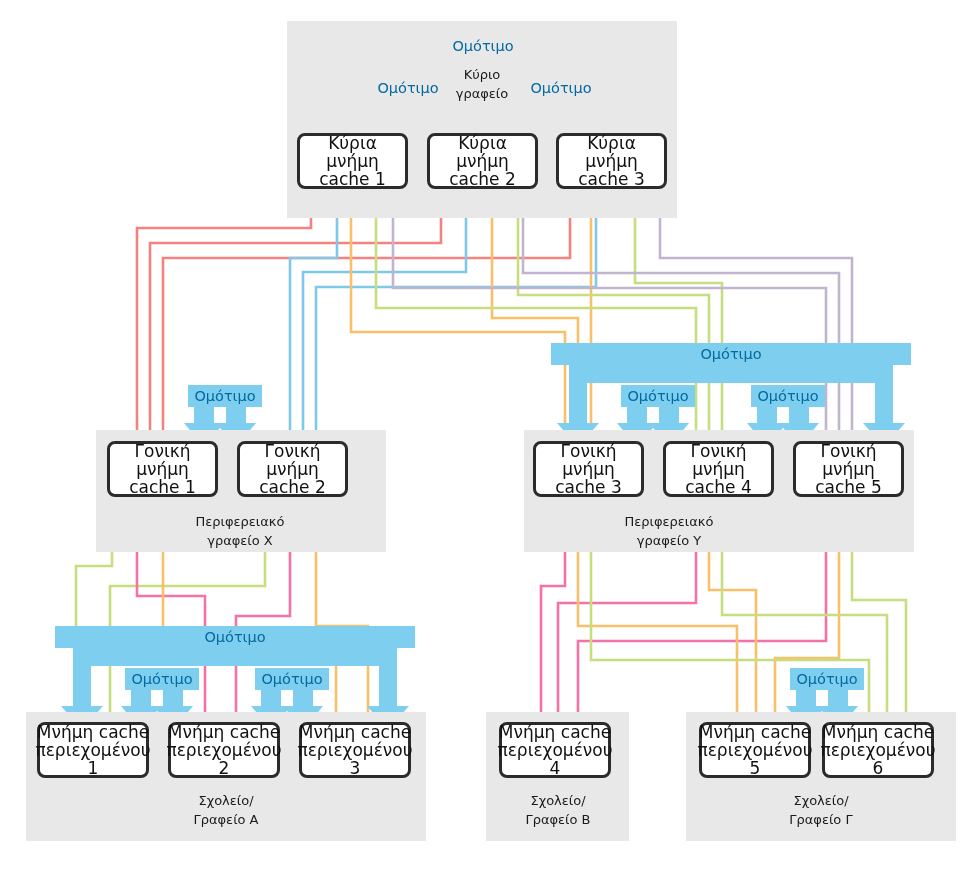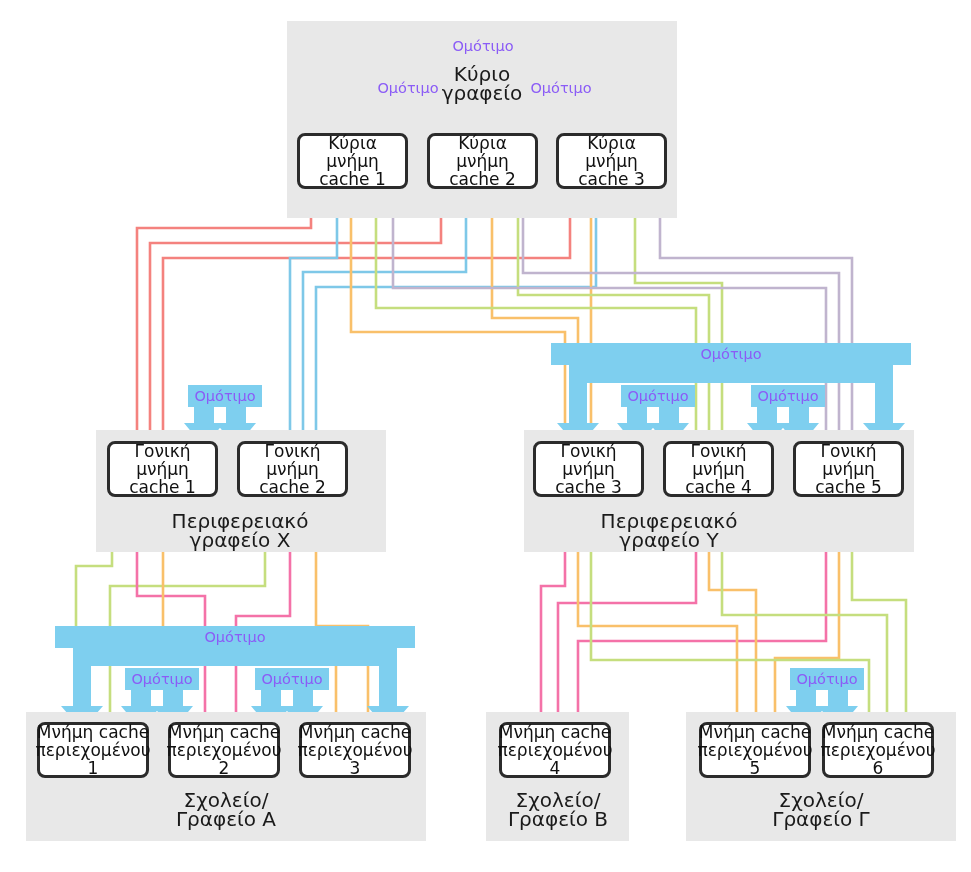--- a/index.html
+++ b/index.html
@@ -1,24 +1,24 @@
 <!DOCTYPE html>
 <html><head>
 <meta charset="utf-8">
 <style>
   html,body{margin:0;padding:0;background:#ffffff;}
   body{font-family:"DejaVu Sans","Liberation Sans",sans-serif;}
   #stage{position:relative;width:971px;height:872px;overflow:hidden;background:#fff;}
   #wires{position:absolute;left:0;top:0;width:971px;height:872px;}
   .panel{position:absolute;background:#e8e8e8;}
-  .panel-label{position:absolute;text-align:center;color:#1a1a1a;font-size:20px;line-height:19px;white-space:pre-line;}
+  .panel-label{position:absolute;text-align:center;color:#1a1a1a;font-size:13px;line-height:19px;white-space:pre-line;}
   .cache{position:absolute;background:#ffffff;border:3px solid #2b2b2b;border-radius:8px;
          display:flex;align-items:center;justify-content:center;text-align:center;
          color:#111;font-size:17px;line-height:18px;white-space:pre-line;box-sizing:border-box;}
-  .peer-label{position:absolute;color:#8b5cf6;font-size:14.5px;text-align:center;z-index:6;pointer-events:none;}
+  .peer-label{position:absolute;color:#0369a1;font-size:14.5px;text-align:center;z-index:6;pointer-events:none;}
 </style>
 </head>
 <body>
 
 <div id="stage">
 
   <svg id="wires" viewBox="0 0 971 872">
     <defs>
       <marker id="ar-red" markerWidth="8" markerHeight="8" refX="4" refY="7" orient="auto" markerUnits="userSpaceOnUse">
         <path d="M0,8 L4,0 L8,8 Z" fill="#F4827E"></path>

